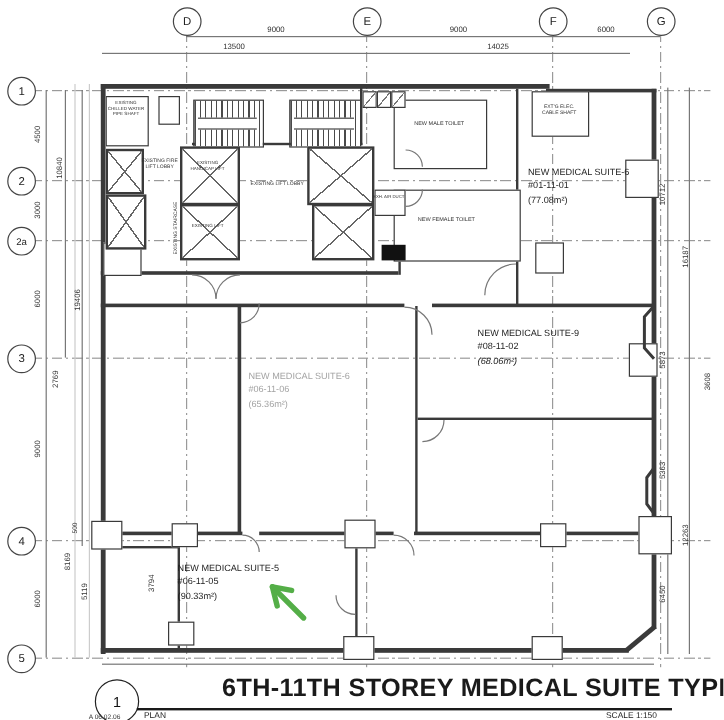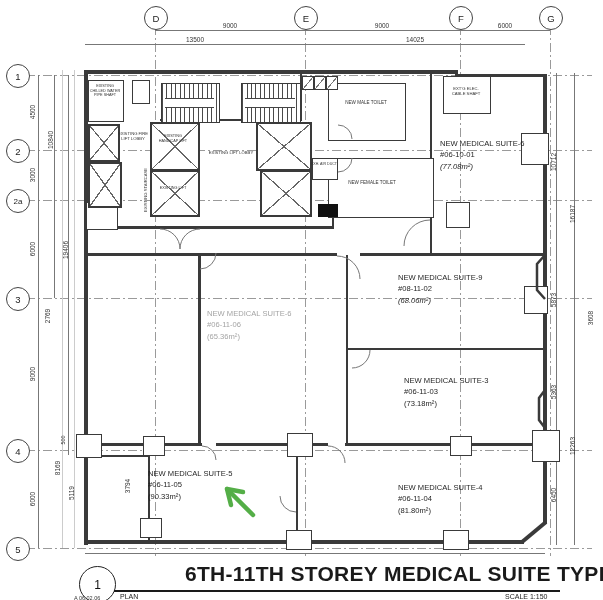--- a/index.html
+++ b/index.html
@@ -192,37 +192,27 @@
   <div class="rlabel" style="left:208px;top:150px;width:46px;">EXISTING LIFT LOBBY</div>
   <div class="rlabel" style="left:154px;top:134px;width:38px;font-size:3.8px;">EXISTING HANDICAP LIFT</div>
   <div class="rlabel" style="left:154px;top:186px;width:38px;font-size:3.8px;">EXISTING LIFT</div>
   <div class="rlabel" style="left:340px;top:100px;width:52px;font-size:4.6px;">NEW MALE TOILET</div>
   <div class="rlabel" style="left:344px;top:180px;width:56px;font-size:4.6px;">NEW FEMALE TOILET</div>
   <div class="rlabel" style="left:447px;top:86px;width:38px;">EXT'G ELEC. CABLE SHAFT</div>
   <div class="rlabel" style="left:310px;top:162px;width:28px;font-size:3.6px;">EXH. AIR DUCT</div>
 
   <div class="suite" style="left:440px;top:138px;">
     <div>NEW MEDICAL SUITE-6</div>
-    <div>#06-10-01</div>
-    <div style="font-style:italic;">(77.08m²)</div>
+    <div>#01-11-01</div>
+    <div style="">(77.08m²)</div>
   </div>
   <div class="suite" style="left:398px;top:272px;">
     <div>NEW MEDICAL SUITE-9</div>
     <div>#08-11-02</div>
     <div style="font-style:italic;">(68.06m²)</div>
-  </div>
-  <div class="suite" style="left:404px;top:375px;">
-    <div>NEW MEDICAL SUITE-3</div>
-    <div>#06-11-03</div>
-    <div>(73.18m²)</div>
-  </div>
-  <div class="suite" style="left:398px;top:482px;">
-    <div>NEW MEDICAL SUITE-4</div>
-    <div>#06-11-04</div>
-    <div>(81.80m²)</div>
   </div>
   <div class="suite" style="left:148px;top:468px;">
     <div>NEW MEDICAL SUITE-5</div>
     <div>#06-11-05</div>
     <div>(90.33m²)</div>
   </div>
   <div class="suite ghost" style="left:207px;top:308px;">
     <div>NEW MEDICAL SUITE-6</div>
     <div>#06-11-06</div>
     <div>(65.36m²)</div>

